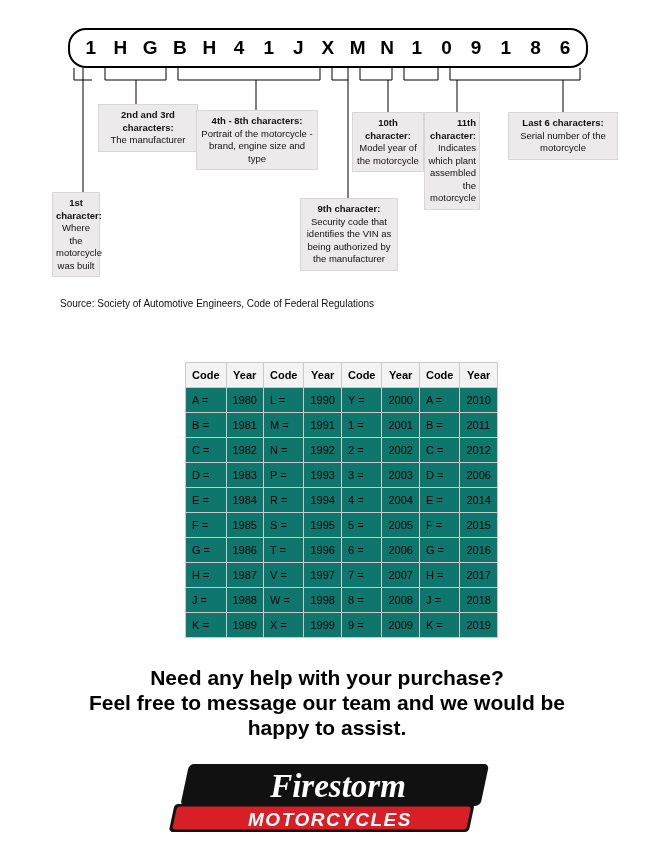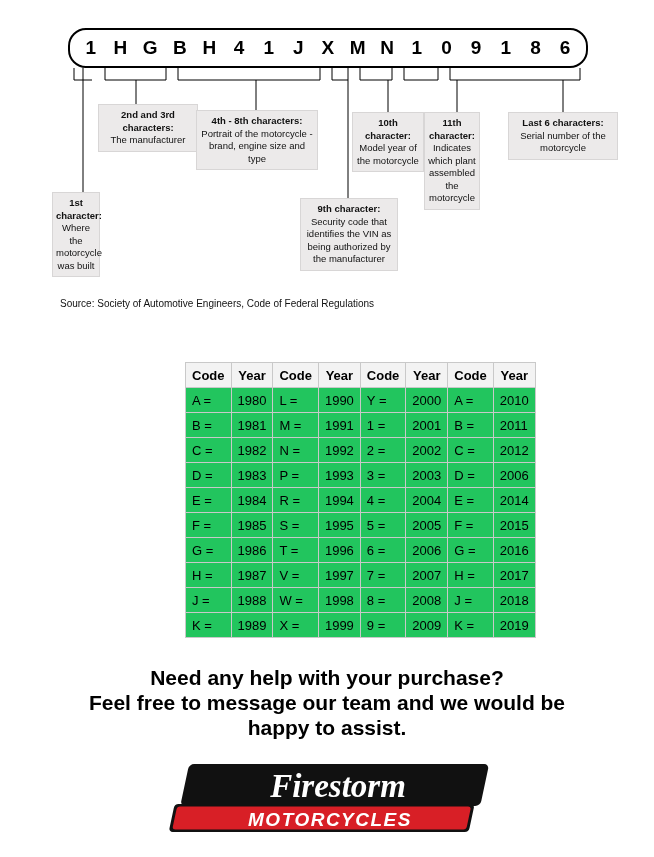--- a/index.html
+++ b/index.html
@@ -65,41 +65,41 @@
     color: #111;
     padding: 4px 3px;
   }
   .callout .ttl { font-weight: bold; display: block; }
 
   #co-1st   { left: 52px;  top: 192px; width: 48px; }
   #co-23    { left: 98px;  top: 104px; width: 100px; }
   #co-48    { left: 196px; top: 110px; width: 122px; }
   #co-9th   { left: 300px; top: 198px; width: 98px; }
   #co-10th  { left: 352px; top: 112px; width: 72px; }
-  #co-11th  { left: 424px; top: 112px; width: 56px; }
+  #co-11th  { left: 424px; top: 112px; width: 56px; text-align: right; }
   #co-last6 { left: 508px; top: 112px; width: 110px; }
 
   #source-note {
     position: absolute;
     left: 60px;
     top: 298px;
     font-size: 10px;
     color: #111;
   }
 
   
   #year-table-wrap {
     position: absolute;
     left: 185px;
     top: 362px;
   }
   table#year-table {
     border-collapse: collapse;
-    background: #22c55e;
-    font-size: 13px;
+    background: #0f766e;
+    font-size: 11px;
   }
   table#year-table th,
   table#year-table td {
     border: 1px solid #c9c9c9;
     padding: 4px 6px;
     text-align: left;
     white-space: nowrap;
     height: 25px;
   }
   table#year-table th {

